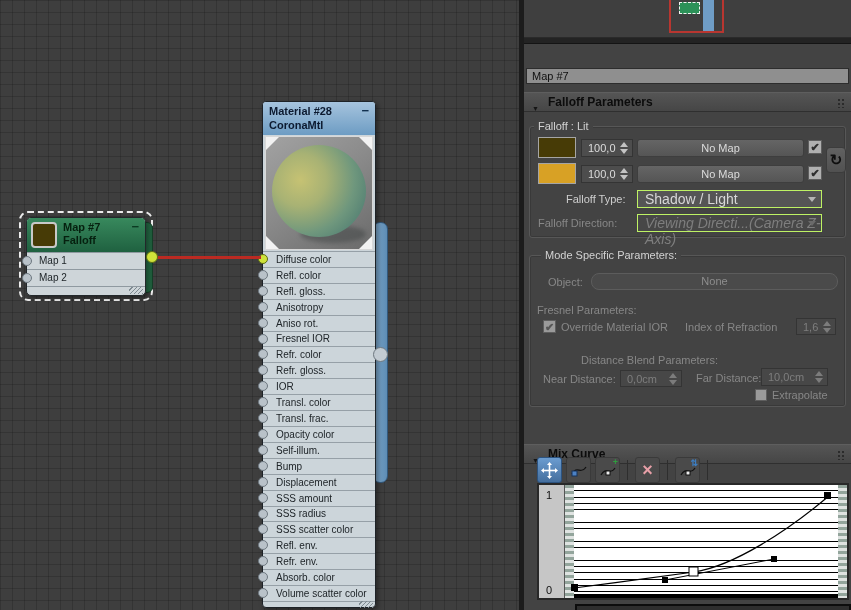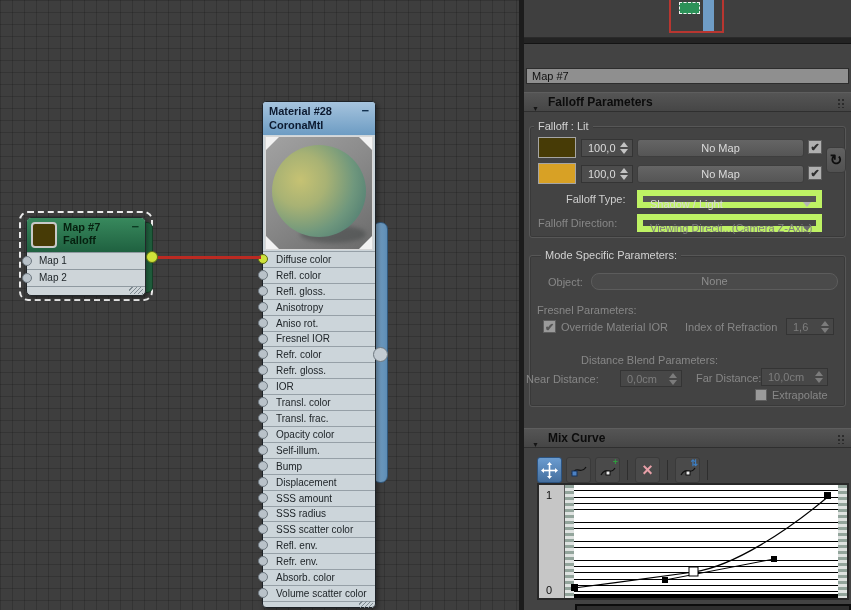--- a/index.html
+++ b/index.html
@@ -74,21 +74,21 @@
   .spin-arrows{position:absolute;right:3px;top:2px;width:9px;height:12px;}
   .spin-arrows i{position:absolute;left:0;width:0;height:0;border-style:solid;}
   .spin-up{top:0;border-width:0 4px 5px 4px;border-color:transparent transparent #c4c4c4 transparent;}
   .spin-dn{bottom:0;border-width:5px 4px 0 4px;border-color:#c4c4c4 transparent transparent transparent;}
   .dis .spin-up{border-bottom-color:#7c7c7c;}
   .dis .spin-dn{border-top-color:#7c7c7c;}
   .mapbtn{position:absolute;height:18px;background:linear-gradient(#656565,#555);border:1px solid #3e3e3e;border-radius:3px;color:#dcdcdc;font-size:11px;text-align:center;line-height:16px;cursor:pointer;}
   .check{position:absolute;width:14px;height:14px;background:#b0b0b0;border:1px solid #5e5e5e;font-size:11px;line-height:13px;text-align:center;color:#2e2e2e;font-weight:bold;cursor:pointer;}
   .check.dis{color:#565656;background:#9a9a9a;}
   .swapbtn{position:absolute;width:20px;height:26px;background:linear-gradient(#616161,#515151);border:1px solid #3c3c3c;border-radius:4px;color:#0e0e0e;font-size:15px;font-weight:bold;text-align:center;line-height:24px;cursor:pointer;}
-  .drop{position:absolute;height:18px;background:#555;border:6px solid #bef264;color:#d8d8d8;font-size:11px;line-height:16px;padding-left:7px;cursor:pointer;}
+  .drop{position:absolute;height:18px;background:#555;border:1px solid #bef264;color:#d8d8d8;font-size:14px;line-height:16px;padding-left:7px;cursor:pointer;}
   .drop.dis{background:#474747;color:#7e7e7e;}
   .drop-arrow{position:absolute;right:5px;top:6px;width:0;height:0;border:4px solid transparent;border-top:5px solid #b5b5b5;}
   .drop.dis .drop-arrow{border-top-color:#6a6a6a;}
   .nonebtn{position:absolute;height:17px;background:#4a4a4a;border:1px solid #5c5c5c;border-radius:8px;color:#8d8d8d;font-size:11px;text-align:center;line-height:15px;}
 
   
   .cv-toolbar{position:absolute;left:13px;top:455px;height:30px;display:flex;align-items:center;gap:4px;}
   .tbtn{width:25px;height:26px;background:#4a4a4a;border:1px solid #3a3a3a;border-radius:3px;display:flex;align-items:center;justify-content:center;cursor:pointer;position:relative;}
   .tbtn.active{background:linear-gradient(#6b9cd0,#456f9e);border-color:#2c5380;}
   .tsep{width:1px;height:20px;background:#2e2e2e;margin:0 3px;}
@@ -295,64 +295,64 @@
       <div class="mapbtn" style="left:113px;top:165px;width:167px;">No Map</div>
       <div class="check" style="left:284px;top:166px;">✔</div>
 
       <div class="lbl" style="left:42px;top:193px;">Falloff Type:</div>
       <div class="drop" style="left:113px;top:190px;width:185px;">
         <span>Shadow / Light</span>
         <span class="drop-arrow"></span>
       </div>
 
       <div class="lbl dis" style="left:14px;top:217px;">Falloff Direction:</div>
-      <div class="drop dis" style="left:113px;top:214px;width:185px;">
+      <div class="drop dis" style="left:113px;top:214px;width:185px;font-style:italic;">
         <span>Viewing Directi...(Camera Z-Axis)</span>
         <span class="drop-arrow"></span>
       </div>
 
       <div class="gbox" style="left:5px;top:255px;width:317px;height:152px;"></div>
       <div class="glabel" style="left:9px;top:249px;margin-left:8px;">Mode Specific Parameters:</div>
 
       <div class="lbl dis" style="left:24px;top:276px;">Object:</div>
       <div class="nonebtn" style="left:67px;top:273px;width:247px;">None</div>
 
       <div class="lbl dis" style="left:13px;top:304px;">Fresnel Parameters:</div>
       <div class="check dis" style="left:19px;top:320px;width:13px;height:13px;line-height:12px;">✔</div>
       <div class="lbl dis" style="left:37px;top:321px;">Override Material IOR</div>
       <div class="lbl dis" style="left:161px;top:321px;">Index of Refraction</div>
-      <div class="spin dis" style="left:262px;top:318px;width:48px;height:17px;">
+      <div class="spin dis" style="left:272px;top:318px;width:40px;height:17px;">
         <span>1,6</span>
         <span class="spin-arrows">
             <i class="spin-up"></i>
             <i class="spin-dn"></i>
           </span>
       </div>
 
       <div class="lbl dis" style="left:13px;top:354px;margin-left:44px;">Distance Blend Parameters:</div>
-      <div class="lbl dis" style="left:2px;top:373px;">Near Distance:</div>
+      <div class="lbl dis" style="left:19px;top:373px;">Near Distance:</div>
       <div class="spin dis" style="left:96px;top:370px;width:62px;height:17px;">
         <span>0,0cm</span>
         <span class="spin-arrows">
             <i class="spin-up"></i>
             <i class="spin-dn"></i>
           </span>
       </div>
       <div class="lbl dis" style="left:172px;top:372px;">Far Distance:</div>
       <div class="spin dis" style="left:237px;top:368px;width:67px;height:18px;">
         <span>10,0cm</span>
         <span class="spin-arrows">
             <i class="spin-up"></i>
             <i class="spin-dn"></i>
           </span>
       </div>
       <div class="check dis" style="left:231px;top:389px;width:12px;height:12px;"></div>
       <div class="lbl dis" style="left:248px;top:389px;">Extrapolate</div>
 
-      <div class="rollout" style="top:428px;">
+      <div class="rollout" style="top:444px;">
         <span class="roll-arrow">▼</span>
         <span>Mix Curve</span>
         <span class="roll-grip"></span>
       </div>
 
       <div class="cv-toolbar">
         <div class="tbtn active">
           <svg width="17" height="17" viewBox="0 0 17 17">
               <g stroke="#fff" stroke-width="1.6">
                 <line x1="8.5" y1="2" x2="8.5" y2="15"></line>

